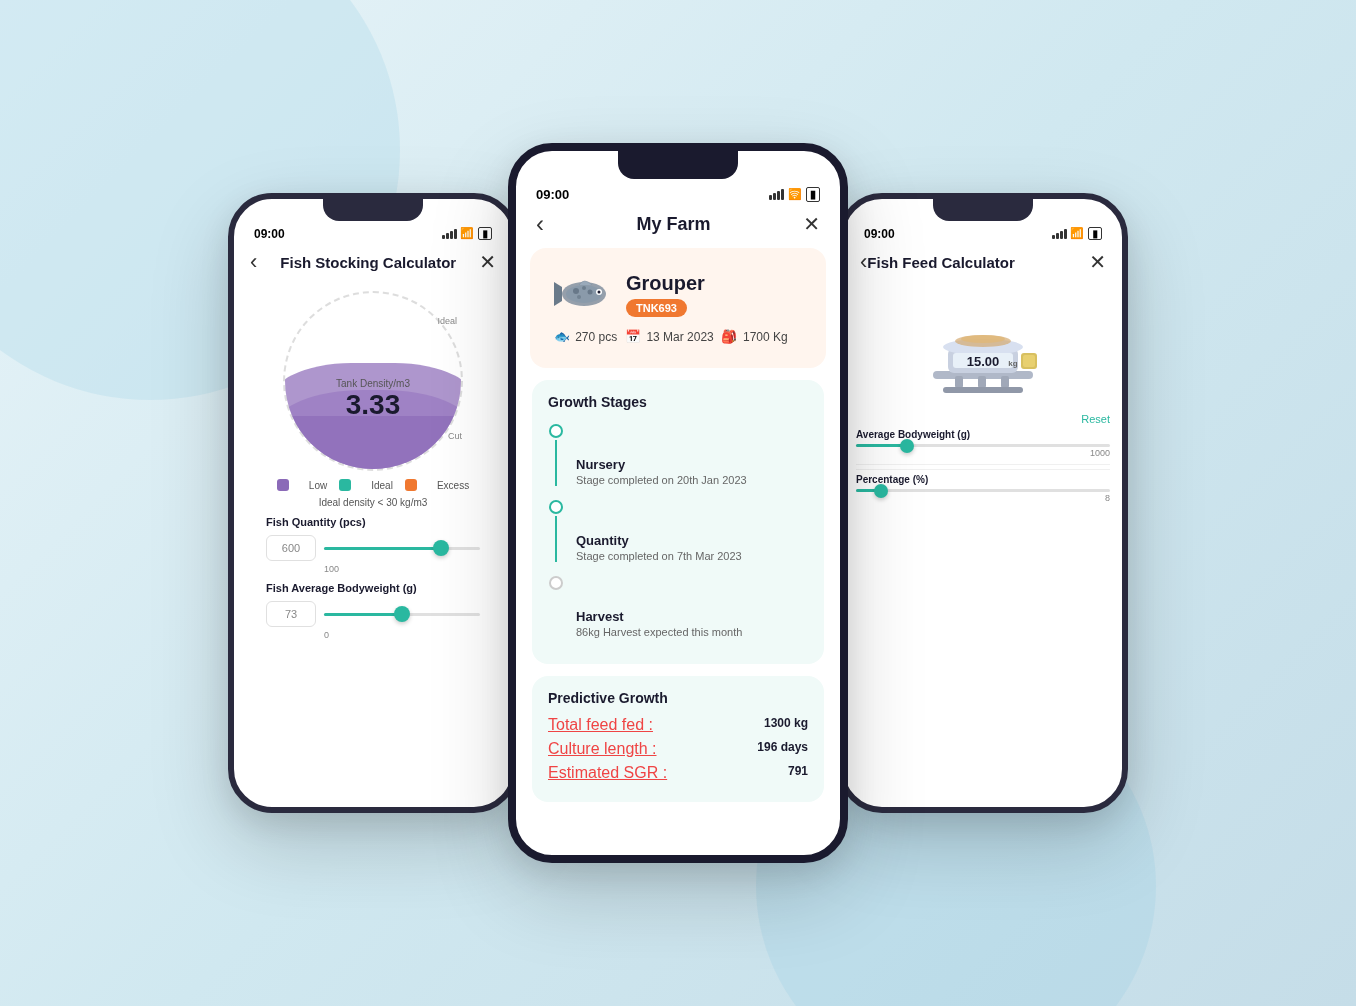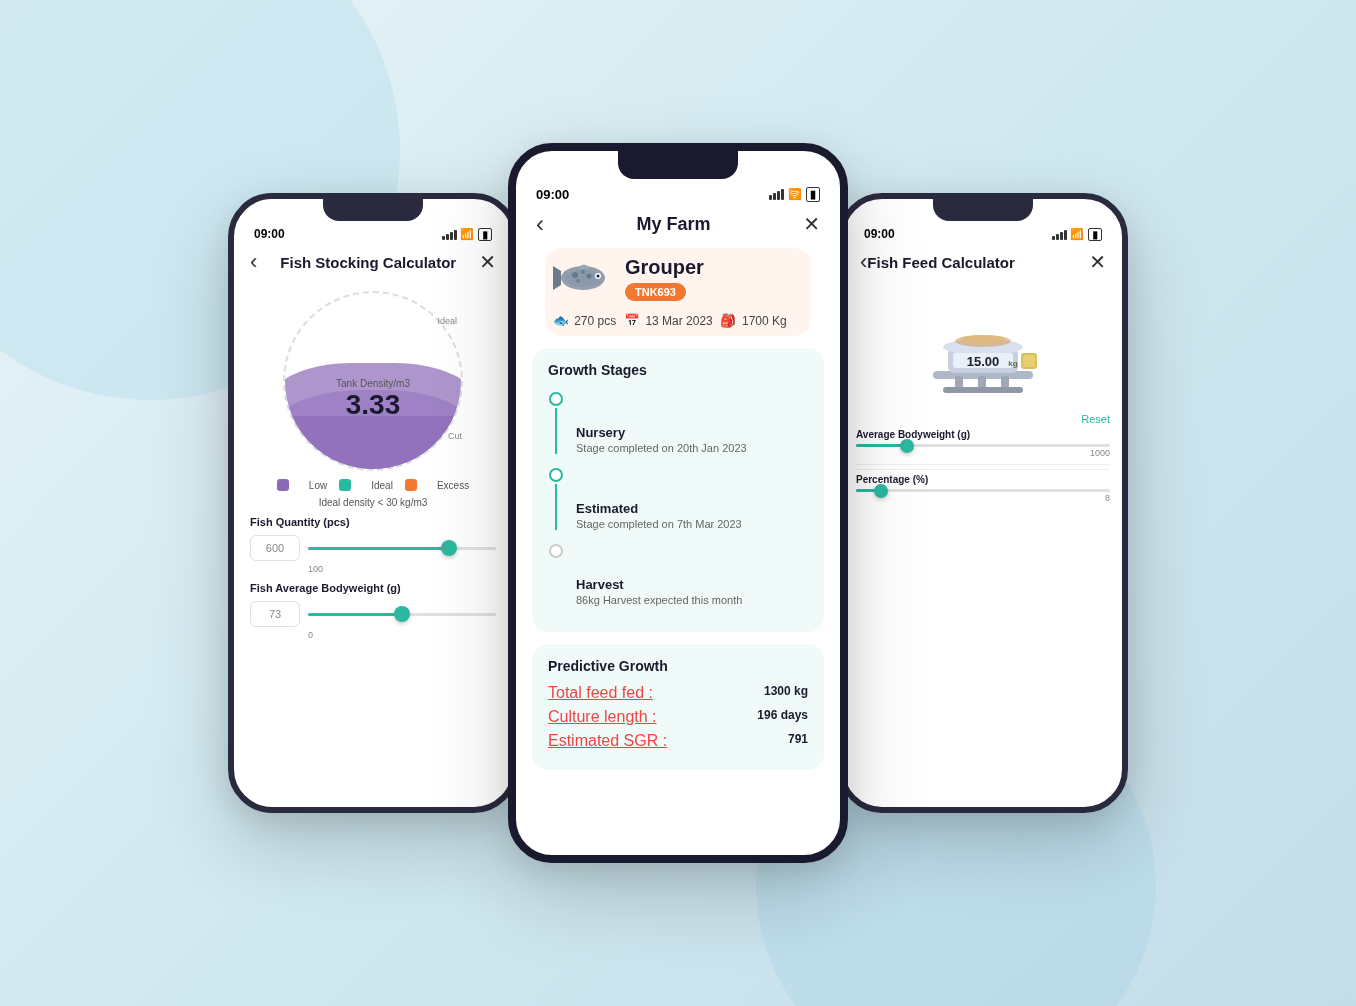--- a/index.html
+++ b/index.html
@@ -96,21 +96,21 @@
       width: 120px; height: 28px;
     }
     .phone-left .notch, .phone-right .notch {
       width: 100px; height: 22px;
       background: #2a2a3e;
     }
 
     
     .status-bar {
       display: flex;
-      align-items: flex-end;
+      align-items: flex-start;
       justify-content: space-between;
       padding: 8px 20px 4px;
       font-size: 12px;
       font-weight: 600;
     }
     .phone-center .status-bar { padding-top: 36px; font-size: 13px; }
     .phone-left .status-bar { padding-top: 28px; }
     .phone-right .status-bar { padding-top: 28px; }
 
     .status-icons {
@@ -146,24 +146,24 @@
       font-weight: 300;
     }
     .nav-title {
       font-size: 18px;
       font-weight: 700;
       color: #1a1a2e;
     }
 
     
     .fish-card {
-      margin: 0 29px 12px;
+      margin: 0 14px 12px;
       background: #fff5ee;
       border-radius: 16px;
-      padding: 8px;
+      padding: 24px;
     }
     .fish-card-header {
       display: flex;
       align-items: center;
       gap: 12px;
       margin-bottom: 12px;
     }
     .fish-image {
       width: 60px;
       height: 45px;
@@ -410,21 +410,21 @@
 
     .ideal-text {
       text-align: center;
       font-size: 10px;
       color: #555;
       margin-bottom: 8px;
     }
 
     
     .slider-section {
-      padding: 0 16px;
+      padding: 0 32px;
       margin-bottom: 8px;
     }
     .slider-label {
       font-size: 11px;
       font-weight: 600;
       color: #1a1a2e;
       margin-bottom: 4px;
     }
     .slider-track-container {
       position: relative;
@@ -726,21 +726,21 @@
             <p>Stage completed on 20th Jan 2023</p>
           </div>
         </div>
 
         <div class="stage-item">
           <div class="stage-dot-col">
             <div class="stage-dot"></div>
             <div class="stage-line" style="height:36px;"></div>
           </div>
           <div class="stage-text">
-            <h4>Estimated</h4>
+            <h4>Quantity</h4>
             <p>Stage completed on 7th Mar 2023</p>
           </div>
         </div>
 
         <div class="stage-item">
           <div class="stage-dot-col">
             <div class="stage-dot inactive"></div>
           </div>
           <div class="stage-text">
             <h4>Harvest</h4>

